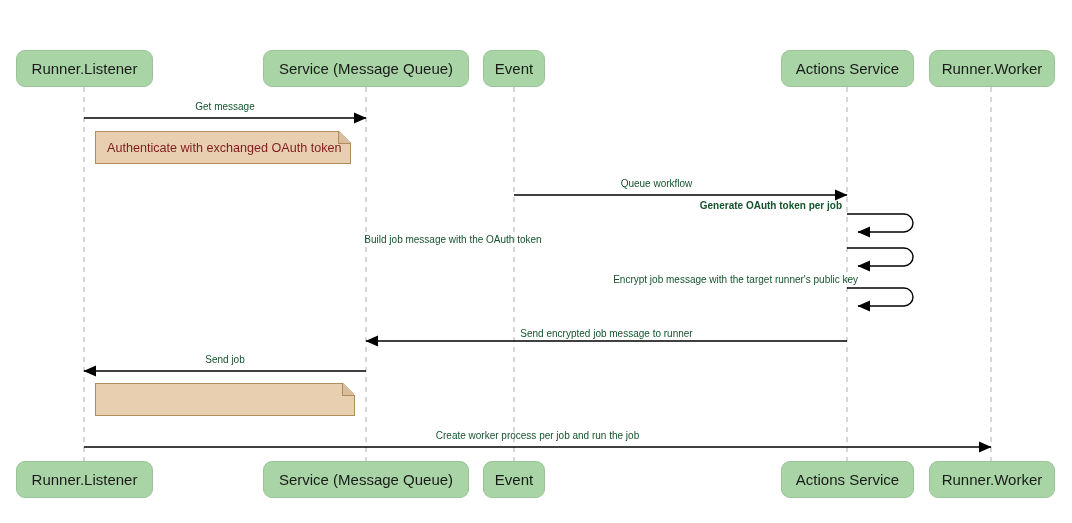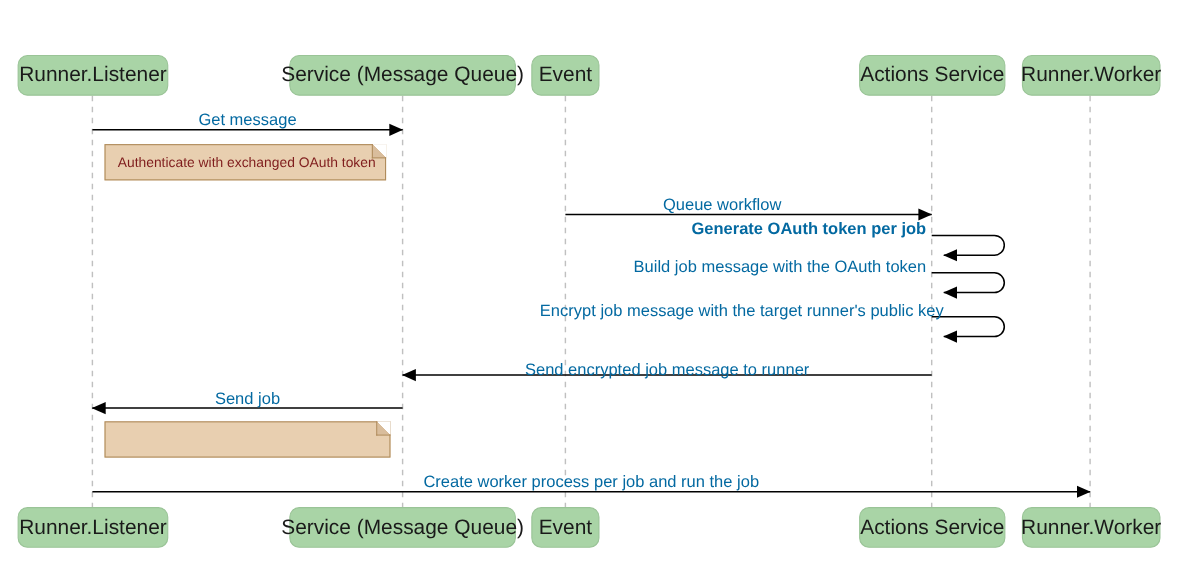--- a/index.html
+++ b/index.html
@@ -7,30 +7,30 @@
   body{width:1072px;height:523px;position:relative;overflow:hidden;
        font-family:"Liberation Sans","DejaVu Sans",sans-serif;color:#000;}
   #diagram{position:absolute;inset:0;}
   #svg-layer{position:absolute;left:0;top:0;width:1072px;height:523px;}
 
   .title{position:absolute;left:0;top:10px;width:1072px;text-align:center;
          font-size:14px;font-weight:bold;color:#000;letter-spacing:0.1px;}
 
   .participant{position:absolute;box-sizing:border-box;background:#a9d4a6;
      border:1px solid #9ac497;border-radius:9px;display:flex;align-items:center;
-     justify-content:center;font-size:19px;color:#1a1a1a;white-space:nowrap;}
+     justify-content:center;font-size:15px;color:#1a1a1a;white-space:nowrap;}
 
   .note{position:absolute;box-sizing:border-box;background:#e8cfb0;
      border:1px solid #b08c5c;display:flex;align-items:center;
      padding-left:11px;font-size:12.6px;color:#7f1d1d;white-space:nowrap;}
   .note .fold{position:absolute;right:-1px;top:-1px;width:12px;height:12px;
      background:linear-gradient(225deg,#ffffff 50%,#d9bd9c 50%);
      border-left:1px solid #b08c5c;border-bottom:1px solid #b08c5c;}
 
-  .msg-label{position:absolute;font-size:15px;color:#0369a1;
+  .msg-label{position:absolute;font-size:10px;color:#14532d;
      white-space:nowrap;text-align:center;}
 </style>
 </head>
 <body>
 
 <div id="diagram">
 
 
   <svg id="svg-layer" xmlns="http://www.w3.org/2000/svg">
     <defs>
@@ -100,20 +100,20 @@
         <span class="fold"></span>
       </div>
       <div class="note" style="left: 95px; top: 383px; width: 260px; height: 33px;">
         <span class="fold"></span>
       </div>
     </div>
   <div id="labels-layer">
       <div class="msg-label" style="left: 84px; width: 282px; top: 101px;">Get message</div>
       <div class="msg-label" style="left: 490px; width: 333px; top: 178px;">Queue workflow</div>
       <div class="msg-label" style="left: 0px; width: 842px; text-align: right; top: 200px; font-weight: bold;">Generate OAuth token per job</div>
-      <div class="msg-label" style="left: 0px; width: 842px; text-align: right; top: 234px;">Build job message with the OAuth token</div>
+      <div class="msg-label" style="left: 0px; width: 842px; top: 234px; padding-left: 32px;">Build job message with the OAuth token</div>
       <div class="msg-label" style="left: 0px; width: 842px; text-align: right; top: 274px; padding-left: 16px;">Encrypt job message with the target runner's public key</div>
       <div class="msg-label" style="left: 366px; width: 481px; top: 328px;">Send encrypted job message to runner</div>
       <div class="msg-label" style="left: 84px; width: 282px; top: 354px;">Send job</div>
       <div class="msg-label" style="left: 84px; width: 907px; top: 430px;">Create worker process per job and run the job</div>
     </div>
 
 </div>
 
 </body></html>

